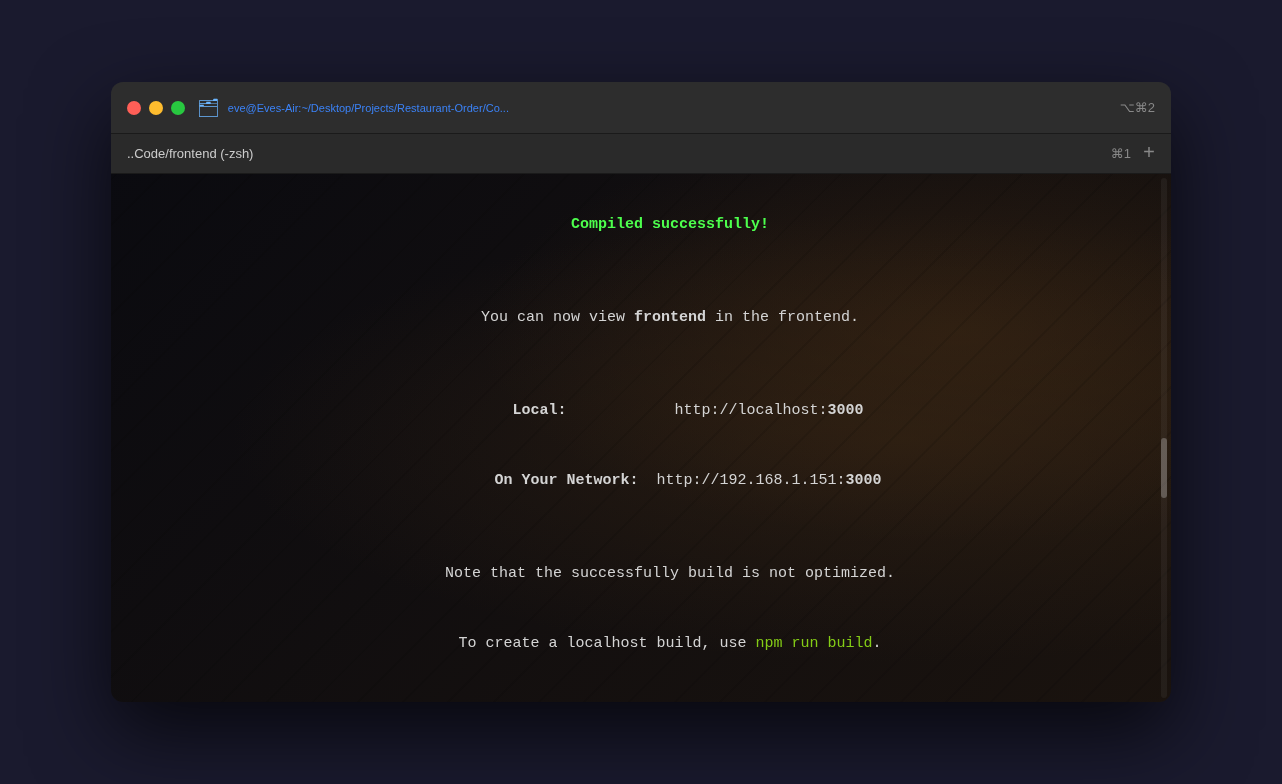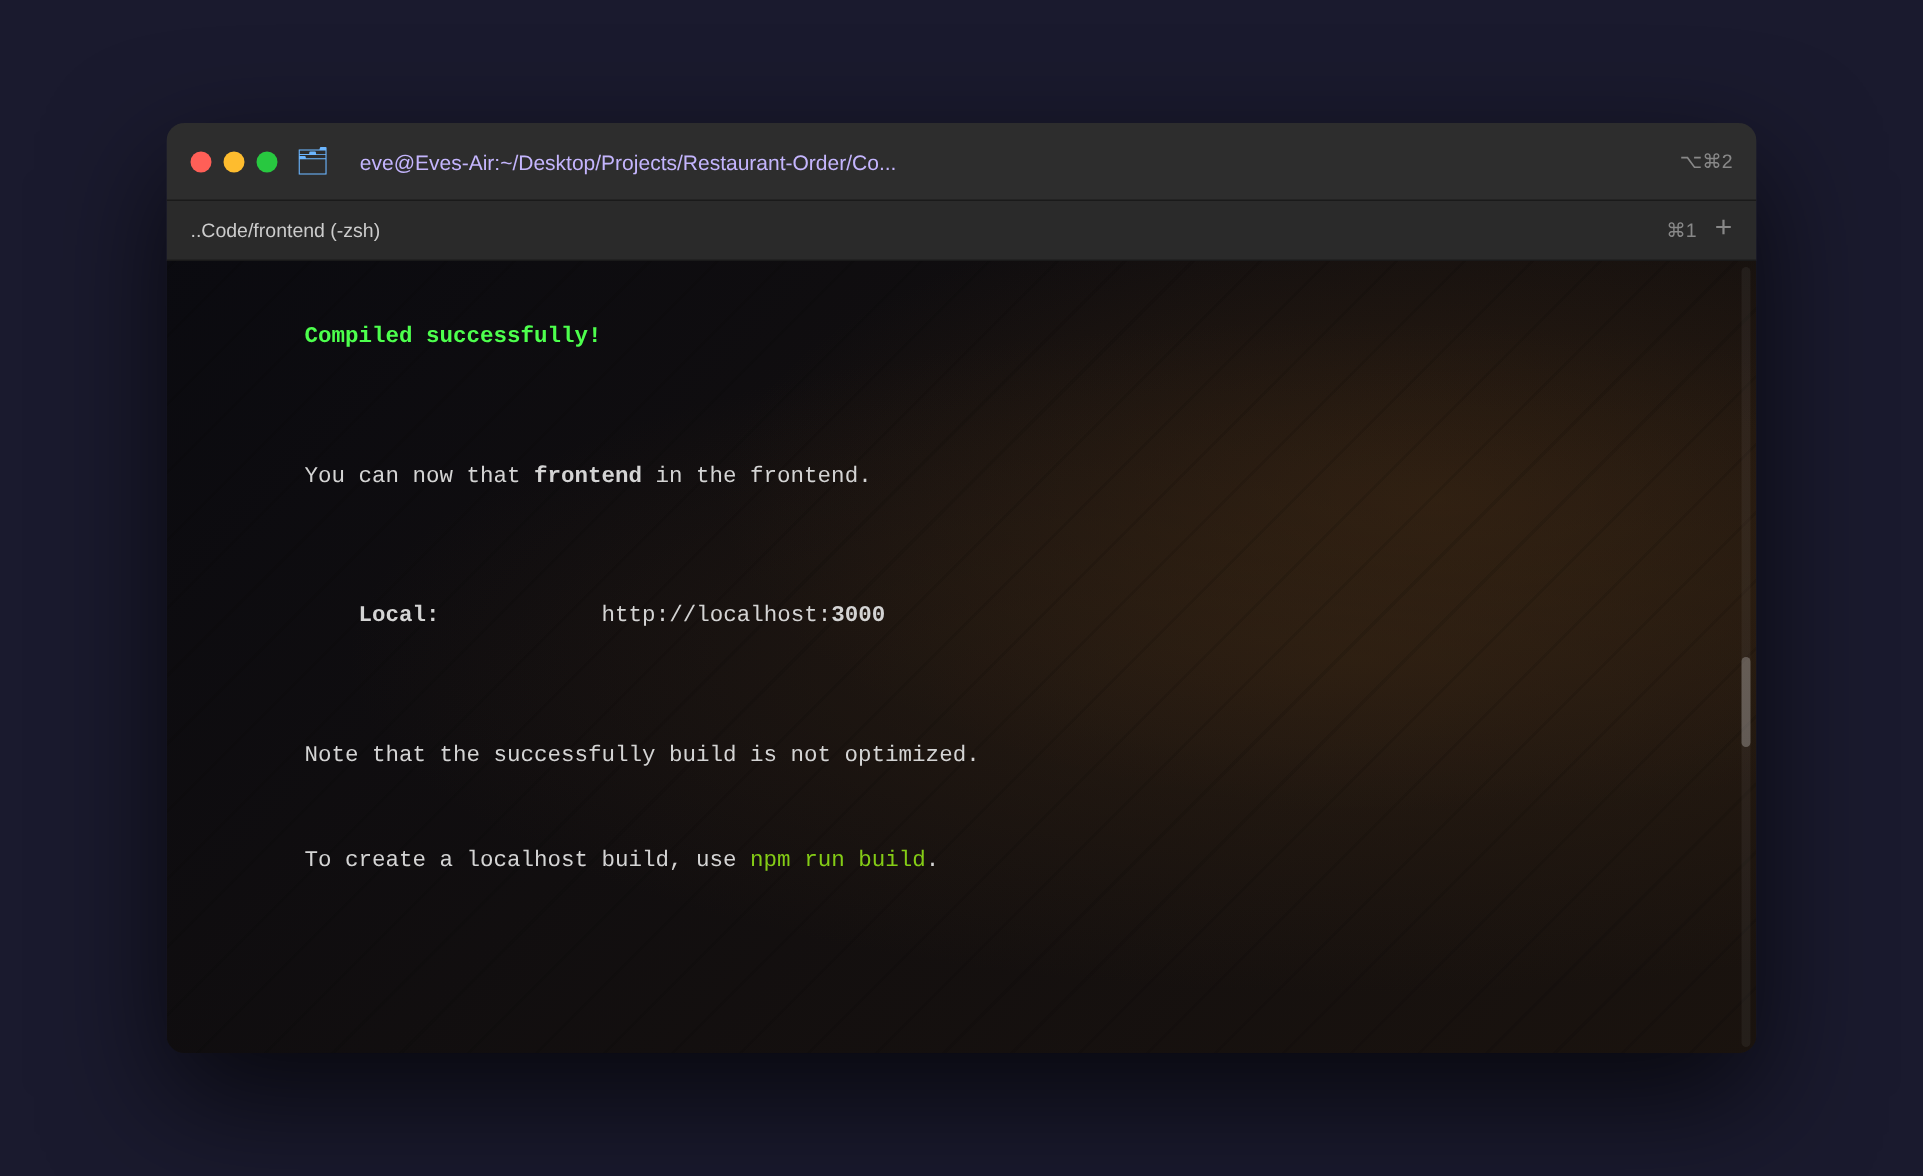--- a/index.html
+++ b/index.html
@@ -53,24 +53,24 @@
     .tl-minimize { background: #febc2e; }
     .tl-maximize { background: #28c840; }
 
     .folder-icon {
       margin-left: 12px;
       font-size: 18px;
       color: #6cb6ff;
     }
 
     .titlebar-title {
-      color: #c4b5fd;
-      font-size: 14px;
-      font-family: -apple-system, BlinkMacSystemFont, 'Segoe UI', sans-serif;
-      margin-left: 20px;
+      color: #3b82f6;
+      font-size: 11px;
+      font-family: -apple-system, BlinkMacSystemFont, 'Segoe UI', sans-serif;
+      margin-left: 8px;
       flex: 1;
     }
 
     .titlebar-shortcut {
       color: #888;
       font-size: 13px;
       font-family: -apple-system, BlinkMacSystemFont, 'Segoe UI', sans-serif;
     }
 
     
@@ -139,20 +139,21 @@
           rgba(0,0,0,0.3) 32px
         );
     }
 
     .terminal-content {
       position: relative;
       z-index: 2;
       padding: 16px 20px;
       flex: 1;
       overflow: hidden;
+      text-align: center;
     }
 
     
     .scrollbar-area {
       width: 14px;
       position: relative;
       z-index: 2;
       display: flex;
       flex-direction: column;
       align-items: center;
@@ -218,29 +219,32 @@
 
     <div class="terminal-content">
 
       <div class="line">
         <span class="green-bold">Compiled successfully!</span>
       </div>
 
       <div class="line">&nbsp;</div>
 
       <div class="line">
-        <span class="white">You can now that </span><span class="white bold">frontend</span><span class="white"> in the frontend.</span>
+        <span class="white">You can now view </span><span class="white bold">frontend</span><span class="white"> in the frontend.</span>
       </div>
 
       <div class="line">&nbsp;</div>
 
       <div class="line">
         <span class="white">    </span><span class="white bold">Local:</span><span class="white">            </span><span class="white">http://localhost:</span><span class="white bold">3000</span>
       </div>
 
+      <div class="line">
+        <span class="white">    </span><span class="white bold">On Your Network:</span><span class="white">  </span><span class="white">http://192.168.1.151:</span><span class="white bold">3000</span>
+      </div>
 
       <div class="line">&nbsp;</div>
 
       <div class="line">
         <span class="white">Note that the successfully build is not optimized.</span>
       </div>
 
       <div class="line">
         <span class="white">To create a localhost build, use </span><span class="npm-cyan">npm run build</span><span class="white">.</span>
       </div>

